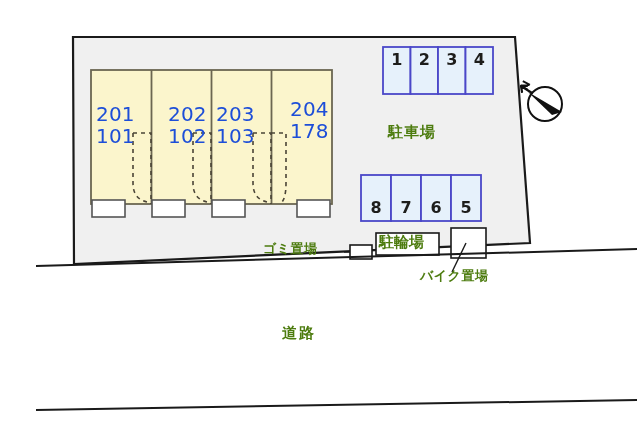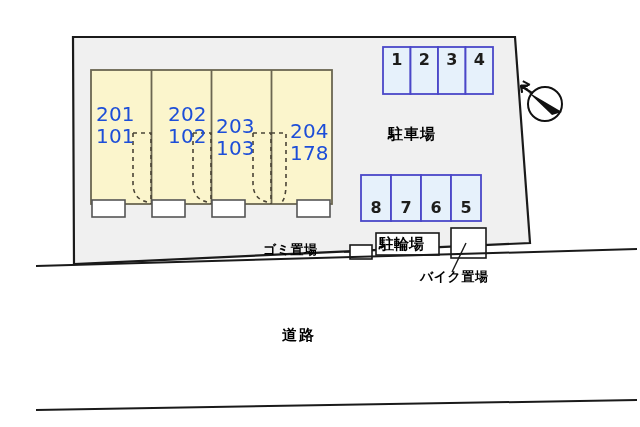--- a/index.html
+++ b/index.html
@@ -42,23 +42,23 @@
   .unit-num div { line-height: 1.12; }
   
   .stall-num {
     position: absolute;
     font-size: 16px;
     font-weight: 700;
     color: #1d1d1b;
     text-align: center;
   }
   .jp {
-    font-family: Liberation Sans, sans-serif;
+    font-family: Liberation Mono, monospace;
     font-weight: 700;
-    color: #000000;
+    color: #4d7c0f;
   }
   .t-parking { font-size: 15px; letter-spacing: 1px; }
   .t-gomi    { font-size: 13px; letter-spacing: 0.5px; text-align: center; }
   .t-cycle   { font-size: 15px; letter-spacing: 0px; }
   .t-bike    { font-size: 13px; letter-spacing: 0.5px; }
   .t-road    { font-size: 15px; letter-spacing: 2px; }
   .compass-n {
     position: absolute;
     font-size: 11px;
     font-weight: 700;
@@ -138,26 +138,26 @@
   <div class="lbl unit-num" style="left:96px; top:103px;">
     <div>201</div>
     <div>101</div>
   </div>
 
   <div class="lbl unit-num" style="left:168px; top:103px;">
     <div>202</div>
     <div>102</div>
   </div>
 
-  <div class="lbl unit-num" style="left:216px; top:115px;">
+  <div class="lbl unit-num" style="left:216px; top:103px;">
     <div>203</div>
     <div>103</div>
   </div>
 
-  <div class="lbl unit-num" style="left:290px; top:120px;">
+  <div class="lbl unit-num" style="left:290px; top:98px;">
     <div>204</div>
     <div>178</div>
   </div>
 
   <div class="stall-num" style="left:383px; top:50px; width:27.5px;">1</div>
   <div class="stall-num" style="left:410.5px; top:50px; width:27.5px;">2</div>
   <div class="stall-num" style="left:438px; top:50px; width:27.5px;">3</div>
   <div class="stall-num" style="left:465.5px; top:50px; width:27.5px;">4</div>
 
   <div class="stall-num" style="left:361px; top:198px; width:30px;">8</div>

